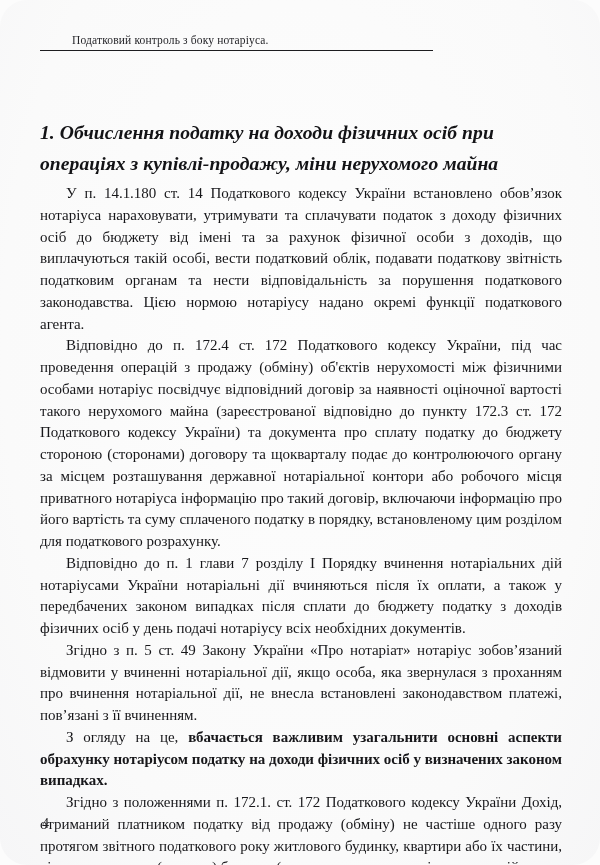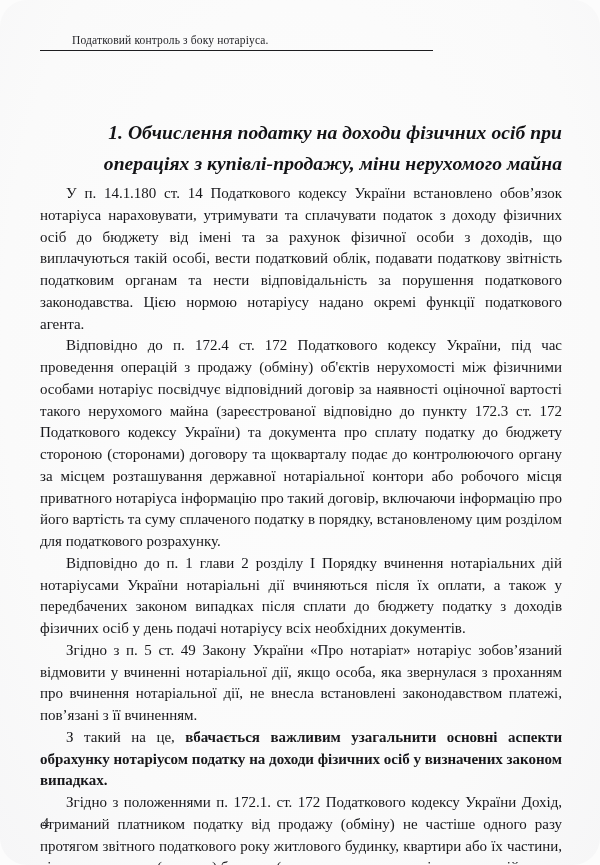--- a/index.html
+++ b/index.html
@@ -47,21 +47,21 @@
     border-top: 1.6px solid #1d1d20;
     width: 393px;
   }
 
   
   .section-title {
     position: absolute;
     left: 40px;
     top: 104px;
     width: 522px;
-    text-align: right;
+    text-align: left;
     font-weight: bold;
     font-style: italic;
     font-size: 19.6px;
     line-height: 31px;
     letter-spacing: 0.05px;
     color: #131316;
     font-family: "Liberation Serif", "DejaVu Serif", serif;
   }
 
   
@@ -107,25 +107,25 @@
   </div>
 
   <h1 class="section-title">1. Обчислення податку на доходи фізичних осіб при операціях з купівлі-продажу, міни нерухомого майна</h1>
 
   <div class="body-block">
 
     <p class="para">У п. 14.1.180 ст. 14 Податкового кодексу України встановлено обов’язок нотаріуса нараховувати, утримувати та сплачувати податок з доходу фізичних осіб до бюджету від імені та за рахунок фізичної особи з доходів, що виплачуються такій особі, вести податковий облік, подавати податкову звітність податковим органам та нести відповідальність за порушення податкового законодавства. Цією нормою нотаріусу надано окремі функції податкового агента.</p>
 
     <p class="para">Відповідно до п. 172.4 ст. 172 Податкового кодексу України, під час проведення операцій з продажу (обміну) об'єктів нерухомості між фізичними особами нотаріус посвідчує відповідний договір за наявності оціночної вартості такого нерухомого майна (зареєстрованої відповідно до пункту 172.3 ст. 172 Податкового кодексу України) та документа про сплату податку до бюджету стороною (сторонами) договору та щокварталу подає до контролюючого органу за місцем розташування державної нотаріальної контори або робочого місця приватного нотаріуса інформацію про такий договір, включаючи інформацію про його вартість та суму сплаченого податку в порядку, встановленому цим розділом для податкового розрахунку.</p>
 
-    <p class="para">Відповідно до п. 1 глави 2 розділу I Порядку вчинення нотаріальних дій нотаріусами України нотаріальні дії вчиняються після їх оплати, а також у передбачених законом випадках після сплати до бюджету податку з доходів фізичних осіб у день подачі нотаріусу всіх необхідних документів.</p>
+    <p class="para">Відповідно до п. 1 глави 7 розділу I Порядку вчинення нотаріальних дій нотаріусами України нотаріальні дії вчиняються після їх оплати, а також у передбачених законом випадках після сплати до бюджету податку з доходів фізичних осіб у день подачі нотаріусу всіх необхідних документів.</p>
 
     <p class="para">Згідно з п. 5 ст. 49 Закону України «Про нотаріат» нотаріус зобов’язаний відмовити у вчиненні нотаріальної дії, якщо особа, яка звернулася з проханням про вчинення нотаріальної дії, не внесла встановлені законодавством платежі, пов’язані з її вчиненням.</p>
 
-    <p class="para"><span>З такий на це, </span><span class="bold">вбачається важливим узагальнити основні аспекти обрахунку нотаріусом податку на доходи фізичних осіб у визначених законом випадках.</span></p>
+    <p class="para"><span>З огляду на це, </span><span class="bold">вбачається важливим узагальнити основні аспекти обрахунку нотаріусом податку на доходи фізичних осіб у визначених законом випадках.</span></p>
 
     <p class="para">Згідно з положеннями п. 172.1. ст. 172 Податкового кодексу України Дохід, отриманий платником податку від продажу (обміну) не частіше одного разу протягом звітного податкового року житлового будинку, квартири або їх частини, кімнати, садового (дачного) будинку (включаючи земельну ділянку, на якій роз-</p>
 
   </div>
 
   <div class="folio">4</div>
 
 </div>
 
 </body></html>

